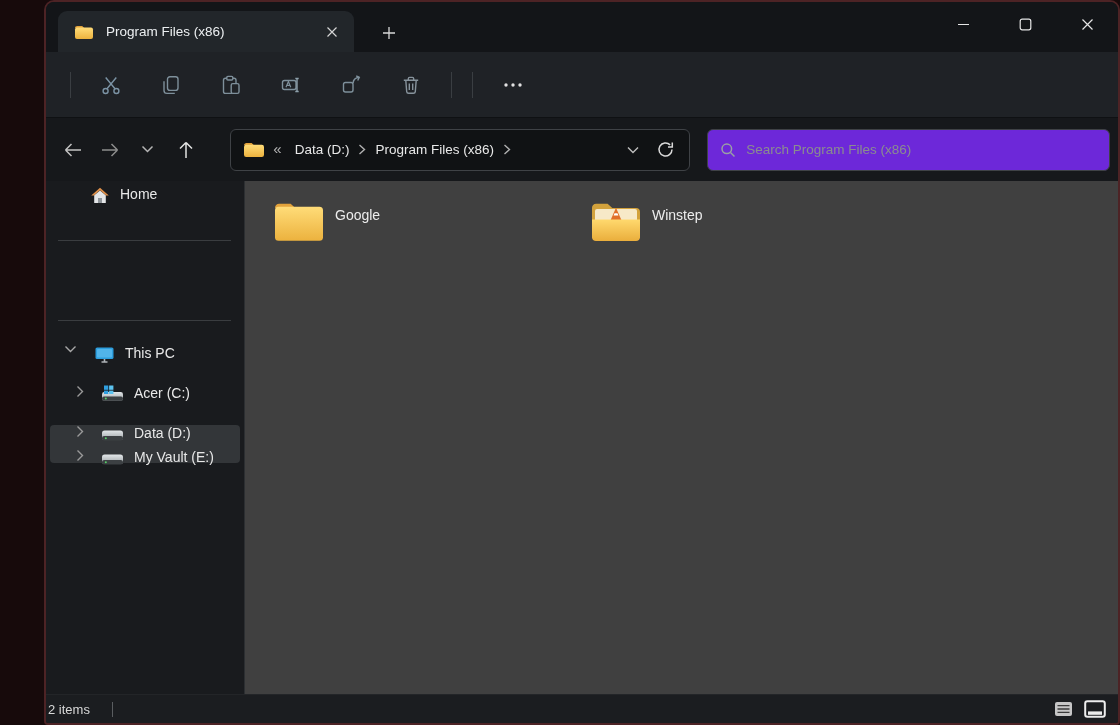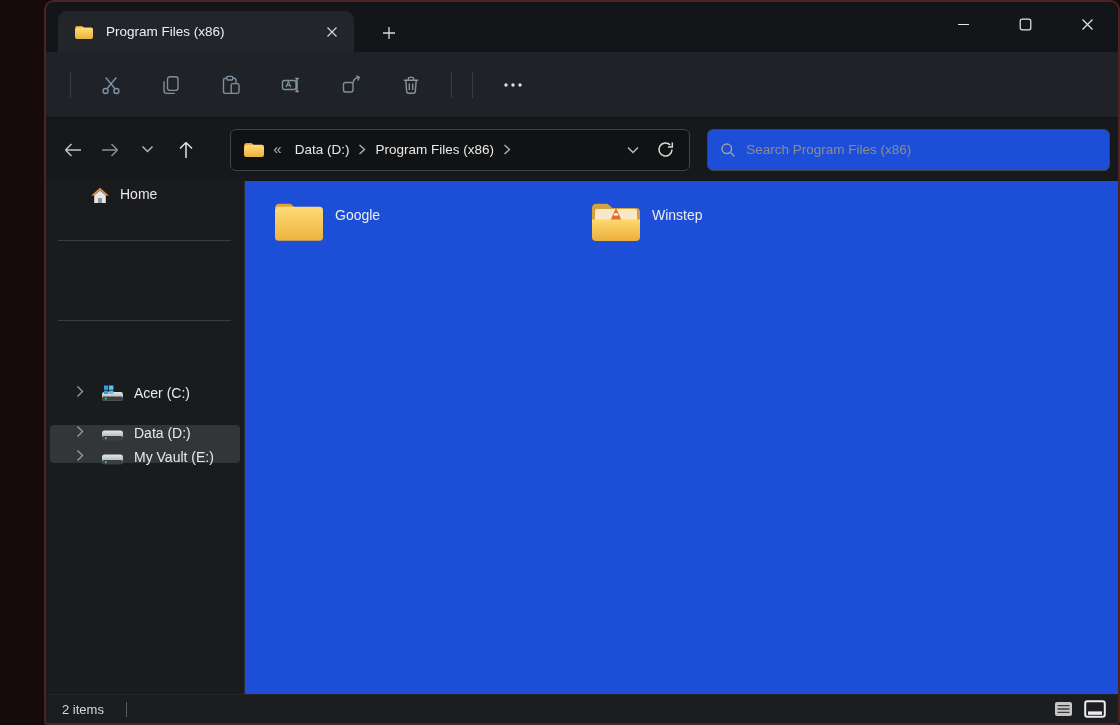--- a/index.html
+++ b/index.html
@@ -39,45 +39,45 @@
   .nav-btn { width:40px; height:40px; display:flex; align-items:center;
              justify-content:center; border-radius:5px; }
   .addr-box { width:488px; height:42px; margin-left:26px; background:#101214;
               border:1px solid #3f4246; border-radius:6px; display:flex;
               align-items:center; padding:0 8px 0 12px; }
   .crumb { color:#e8e8e8; font-size:13.5px; padding:0 9px; white-space:nowrap; }
   .crumb-overflow { color:#b4b4b4; font-size:15px; margin:0 4px 2px 8px; }
   .addr-spacer { flex:1; }
   .addr-iconbtn { width:32px; height:32px; display:flex; align-items:center;
                   justify-content:center; border-radius:4px; }
-  .search-box { width:427px; height:42px; margin-left:17px; background:#1d4ed8;
+  .search-box { width:427px; height:42px; margin-left:17px; background:#6d28d9;
                 border:1px solid #3f4246; border-radius:6px; display:flex;
                 align-items:center; padding:0 12px; }
   .search-box input { flex:1; background:transparent; border:none; outline:none;
                       color:#cfcfcf; font-size:13.5px; margin-left:10px;
                       font-family:"Liberation Sans", sans-serif; }
   .search-box input::placeholder { color:#8b8d8f; }
 
   
   .main { flex:1; display:flex; min-height:0; }
   .sidebar { width:199px; border-right:1px solid #2c2f32; position:relative; flex:0 0 auto; }
   .side-row { position:absolute; left:4px; right:4px; height:38px; border-radius:4px;
               display:flex; align-items:flex-start; color:#e8e8e8; font-size:14px; }
   .side-row.selected { background:#333639; }
   .side-sep { position:absolute; left:12px; right:13px; height:1px; background:#3a3d40; }
   .side-label { margin-left:10px; white-space:nowrap; }
   .pin { margin-left:auto; margin-right:12px; display:flex; }
 
-  .content { flex:1; position:relative; background:#1d4ed8; }
+  .content { flex:1; position:relative; background:#404040; }
   .tile { position:absolute; top:17px; height:50px; width:300px; display:flex; gap:10px; }
   .tile-label { color:#ececec; font-size:14px; margin-top:9px; white-space:nowrap; }
 
   
   .statusbar { height:29px; background:#1b1d20; border-top:1px solid rgba(255,255,255,.04);
-               display:flex; align-items:center; padding:0 10px 0 16px; flex:0 0 auto; }
+               display:flex; align-items:center; padding:0 10px 0 2px; flex:0 0 auto; }
   .status-count { color:#d8d8d8; font-size:13px; }
   .status-div { width:1px; height:15px; background:#5a5d60; margin-left:22px; }
   .status-views { margin-left:auto; display:flex; align-items:center; gap:6px; }
   .status-view-btn { width:26px; height:24px; display:flex; align-items:center;
                      justify-content:center; border-radius:4px; }
   svg { display:block; }
 </style>
 </head>
 <body>
 
@@ -304,20 +304,35 @@
           </svg>
         </span>
         <span class="side-label">Home</span>
       </div>
 
       <div class="side-sep" style="top:59px"></div>
 
 
       <div class="side-sep" style="top:139px"></div>
 
+      <div class="side-row" style="top:164px">
+        <span style="margin-left:14px">
+          <svg width="13" height="9" viewBox="0 0 13 9" fill="none" stroke="#a8a8a8" stroke-width="1.4">
+              <path d="M1.5 1.5l5 5 5-5"></path>
+            </svg>
+        </span>
+        <span style="margin-left:17px">
+          <svg width="21" height="19" viewBox="0 0 21 19">
+            <rect x="1.5" y="2.5" width="18" height="11.5" rx="1.6" fill="#2c9ede"></rect>
+            <rect x="3" y="4" width="15" height="8.5" rx=".8" fill="#51b4ea"></rect>
+            <path d="M7.5 17h6M10.5 14v3" stroke="#aeb4b8" stroke-width="1.6"></path>
+          </svg>
+        </span>
+        <span class="side-label">This PC</span>
+      </div>
 
       <div class="side-row" style="top:204px">
         <span style="margin-left:26px">
           <svg width="9" height="13" viewBox="0 0 9 13" fill="none" stroke="#9a9a9a" stroke-width="1.4">
               <path d="M1.5 1.5l5 5-5 5"></path>
             </svg>
         </span>
         <span style="margin-left:16px">
           <svg width="23" height="19" viewBox="0 0 23 19">
             <rect x="1" y="7" width="21" height="8.8" rx="2.4" fill="url(#gDrive)"></rect>

